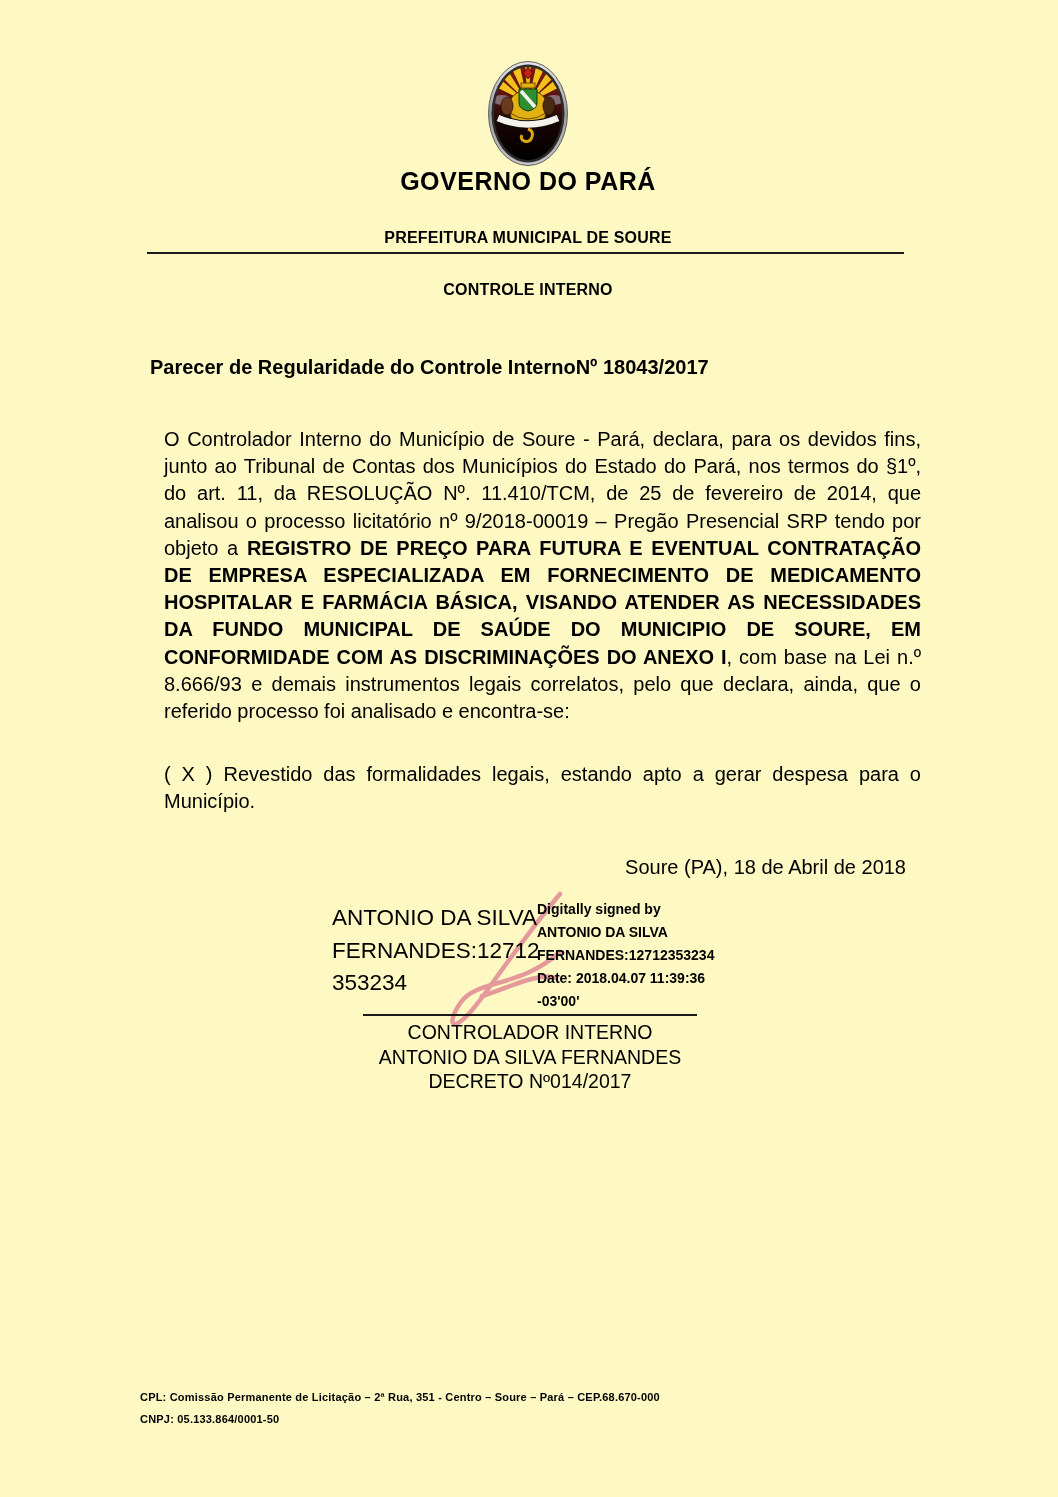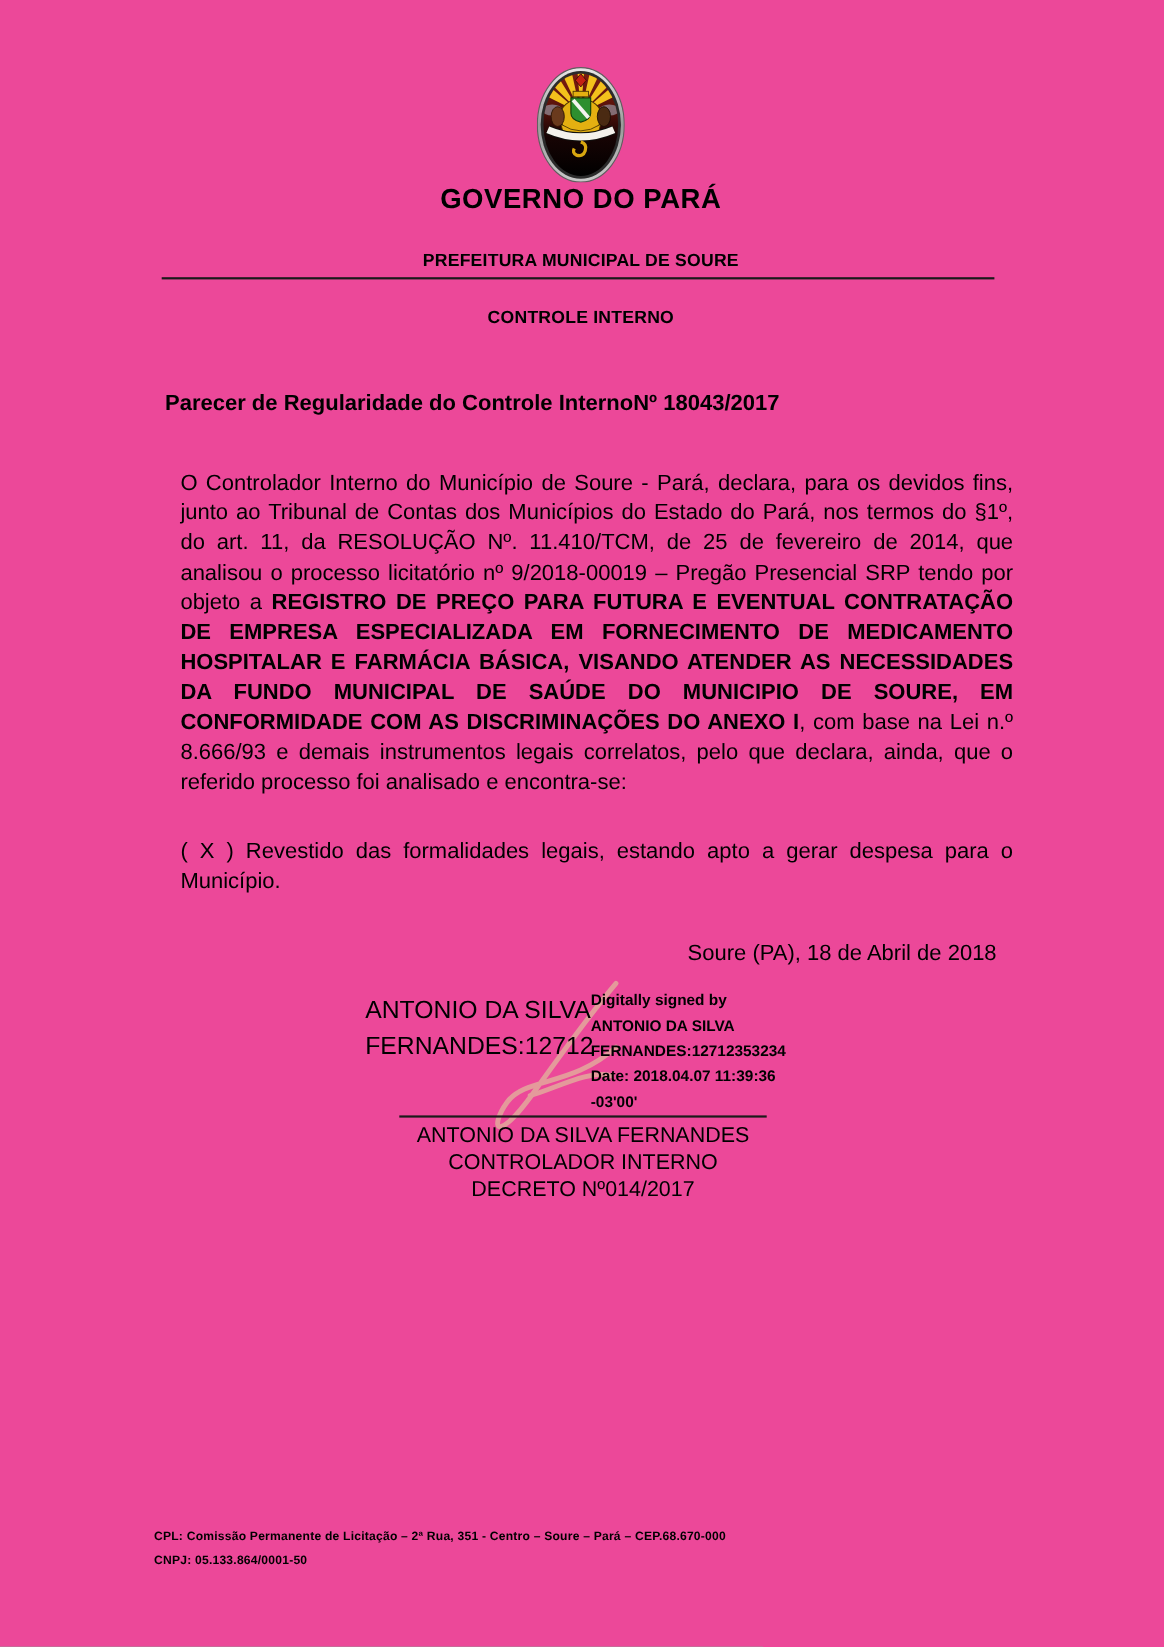--- a/index.html
+++ b/index.html
@@ -1,20 +1,20 @@
 <!DOCTYPE html>
 <html><head>
 <meta charset="utf-8">
 <style>
   * { margin:0; padding:0; box-sizing:border-box; }
   html,body { background:#9a9a9a; }
   .page {
     position:relative;
     width:1058px; height:1497px;
-    background:#ec4899;
+    background:#fef9c3;
     margin:0 auto;
     font-family:"Liberation Sans", sans-serif;
     color:#000;
     overflow:hidden;
   }
   
   .emblem { position:absolute; left:488px; top:61px; width:80px; height:105px; }
   .header-text {
     position:absolute; left:150px; top:169px; width:756px;
     text-align:center; font-weight:bold; line-height:1;
@@ -149,34 +149,35 @@
   <div class="sig-visual">
     <svg class="sig-swirl" viewBox="0 0 126 138">
       <g fill="none" stroke="#e49a9b" stroke-width="4.5" stroke-linecap="round">
         <path d="M116 4 C94 30 62 74 42 102 C32 116 20 131 12 134 C5 136 9 123 17 112 C34 89 76 98 116 62"></path>
         <path d="M38 106 C60 100 92 82 112 88"></path>
       </g>
     </svg>
     <div class="sig-big">
       <div>ANTONIO DA SILVA</div>
       <div>FERNANDES:12712</div>
+      <div>353234</div>
     </div>
     <div class="sig-details">
       <div>Digitally signed by</div>
       <div>ANTONIO DA SILVA</div>
       <div>FERNANDES:12712353234</div>
       <div>Date: 2018.04.07 11:39:36</div>
       <div>-03'00'</div>
     </div>
   </div>
 
   <div class="sig-rule"></div>
   <div class="sig-id">
+    <div>CONTROLADOR INTERNO</div>
     <div>ANTONIO DA SILVA FERNANDES</div>
-    <div>CONTROLADOR INTERNO</div>
     <div>DECRETO Nº014/2017</div>
   </div>
 
   <div class="footer">
     <div>CPL: Comissão Permanente de Licitação – 2ª Rua, 351  - Centro – Soure – Pará – CEP.68.670-000</div>
     <div>CNPJ: 05.133.864/0001-50</div>
   </div>
 
 </div>
 

